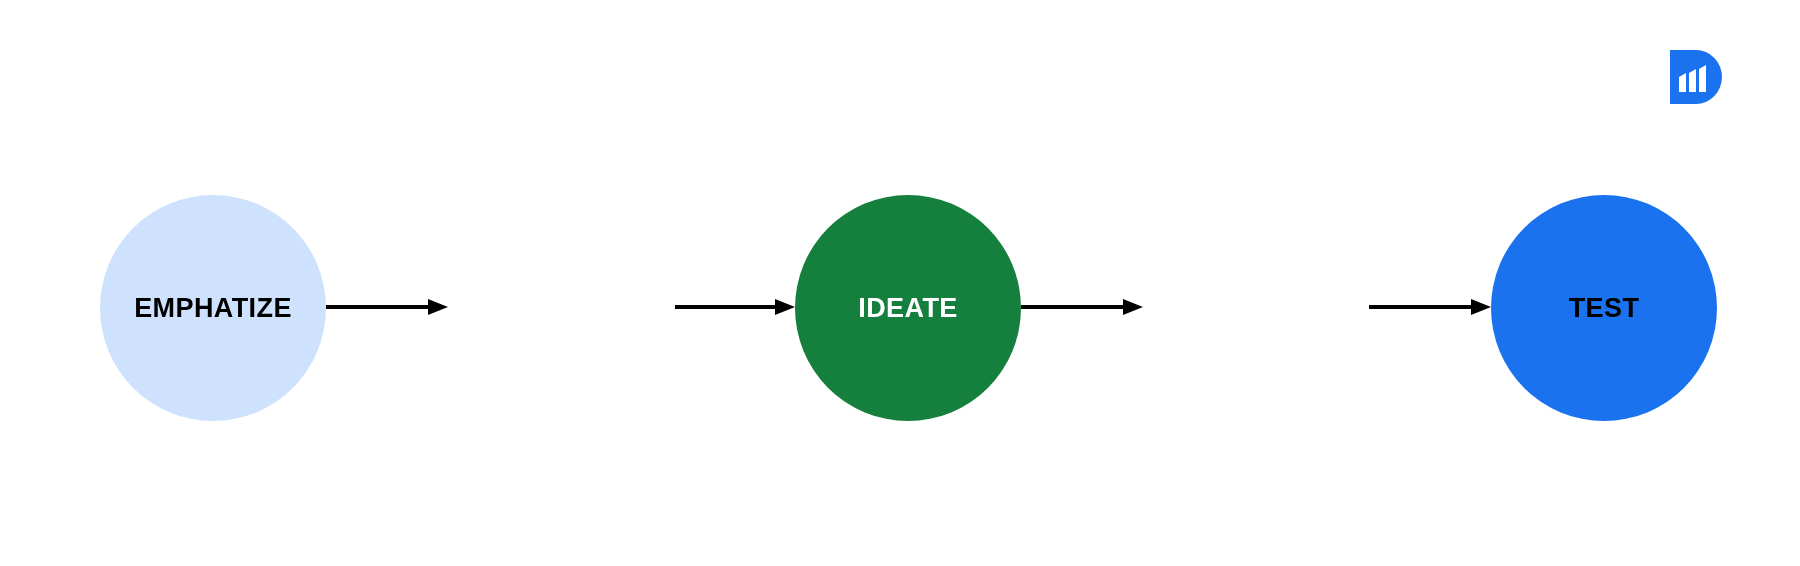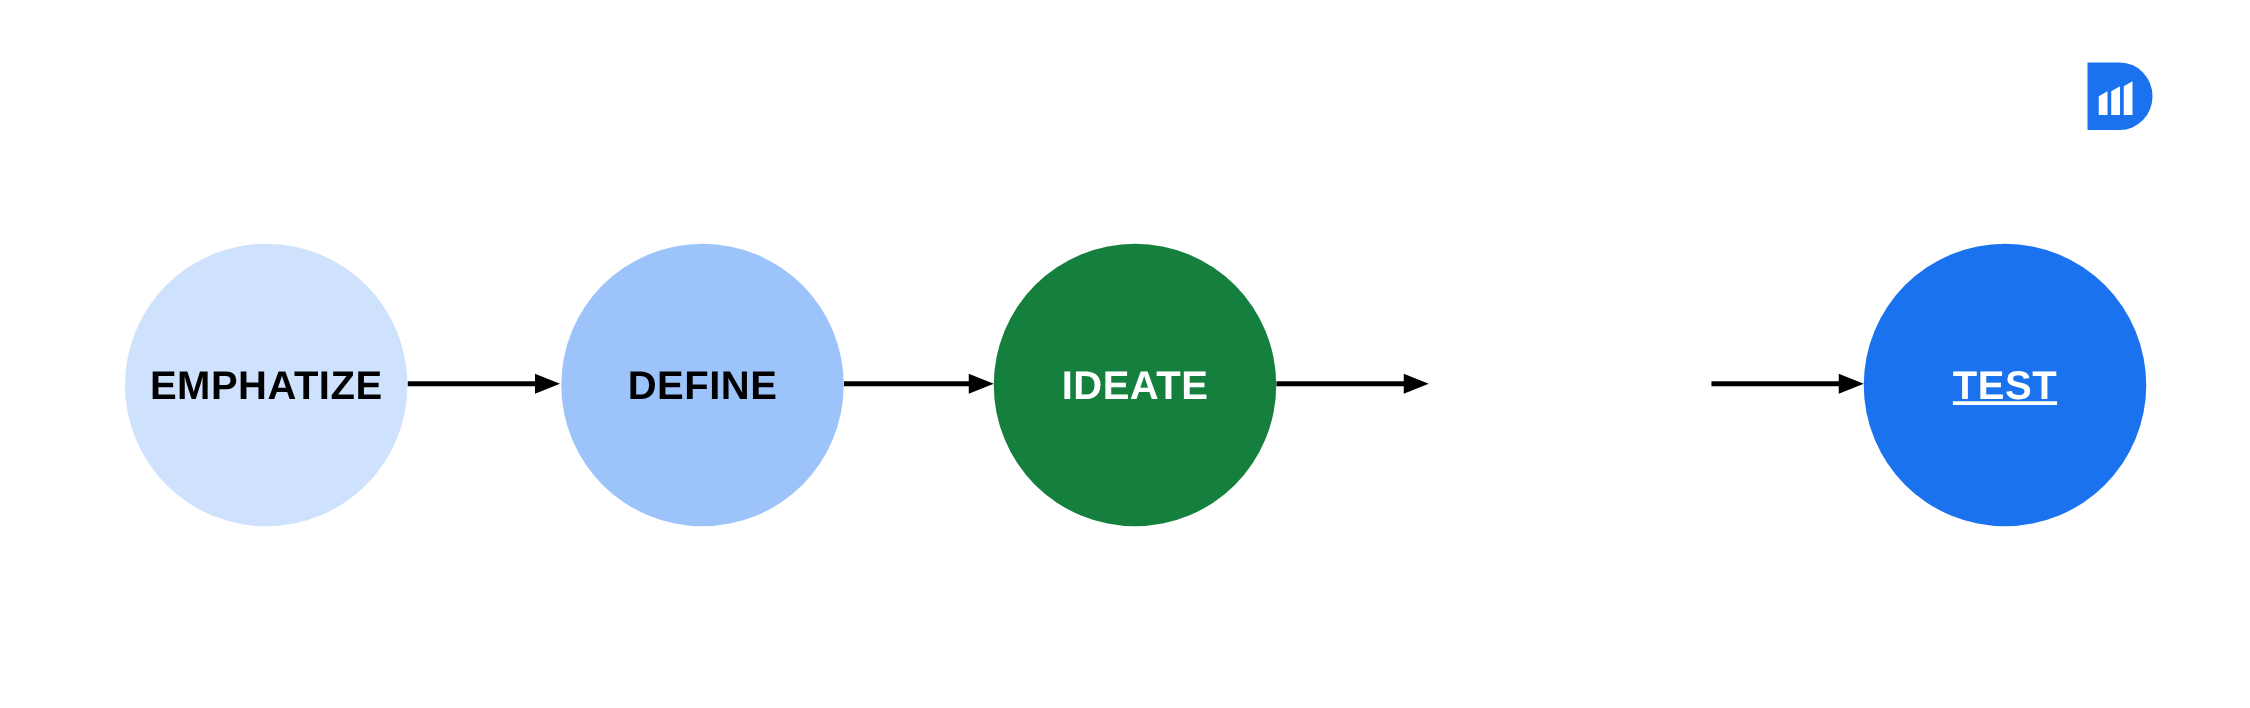--- a/index.html
+++ b/index.html
@@ -42,21 +42,21 @@
     top: 195px;
     width: 226px;
     height: 226px;
     border-radius: 50%;
     display: flex;
     align-items: center;
     justify-content: center;
     box-sizing: border-box;
   }
   .stage-label {
-    font-size: 32px;
+    font-size: 27px;
     font-weight: bold;
     letter-spacing: 0.4px;
     line-height: 1;
     text-align: right;
     white-space: nowrap;
     user-select: none;
   }
 
   .connector {
     position: absolute;
@@ -93,23 +93,20 @@
       <span class="stage-label" style="color:#000000;">EMPHATIZE</span>
     </div>
 
     <div class="connector" style="left:326px; width:122px;">
       <svg width="122" height="22" viewBox="0 0 122 22">
         <line x1="0" y1="11" x2="104" y2="11" stroke="#000000" stroke-width="4"></line>
         <polygon points="102,3 122,11 102,19" fill="#000000"></polygon>
       </svg>
     </div>
 
-    <div class="stage-node" style="left:449px; background:#9cc4fb;">
-      <span class="stage-label" style="color:#000000;">DEFINE</span>
-    </div>
 
     <div class="connector" style="left:675px; width:120px;">
       <svg width="120" height="22" viewBox="0 0 120 22">
         <line x1="0" y1="11" x2="102" y2="11" stroke="#000000" stroke-width="4"></line>
         <polygon points="100,3 120,11 100,19" fill="#000000"></polygon>
       </svg>
     </div>
 
     <div class="stage-node" style="left:795px; background:#15803d;">
       <span class="stage-label" style="color:#ffffff;">IDEATE</span>
@@ -124,17 +121,17 @@
 
 
     <div class="connector" style="left:1369px; width:122px;">
       <svg width="122" height="22" viewBox="0 0 122 22">
         <line x1="0" y1="11" x2="104" y2="11" stroke="#000000" stroke-width="4"></line>
         <polygon points="102,3 122,11 102,19" fill="#000000"></polygon>
       </svg>
     </div>
 
     <div class="stage-node" style="left:1491px; background:#1b72ef;">
-      <span class="stage-label" style="color:#ffffff;text-decoration:underline;">TEST</span>
+      <span class="stage-label" style="color:#000000;">TEST</span>
     </div>
 
   </div>
 </div>
 
 </body></html>

